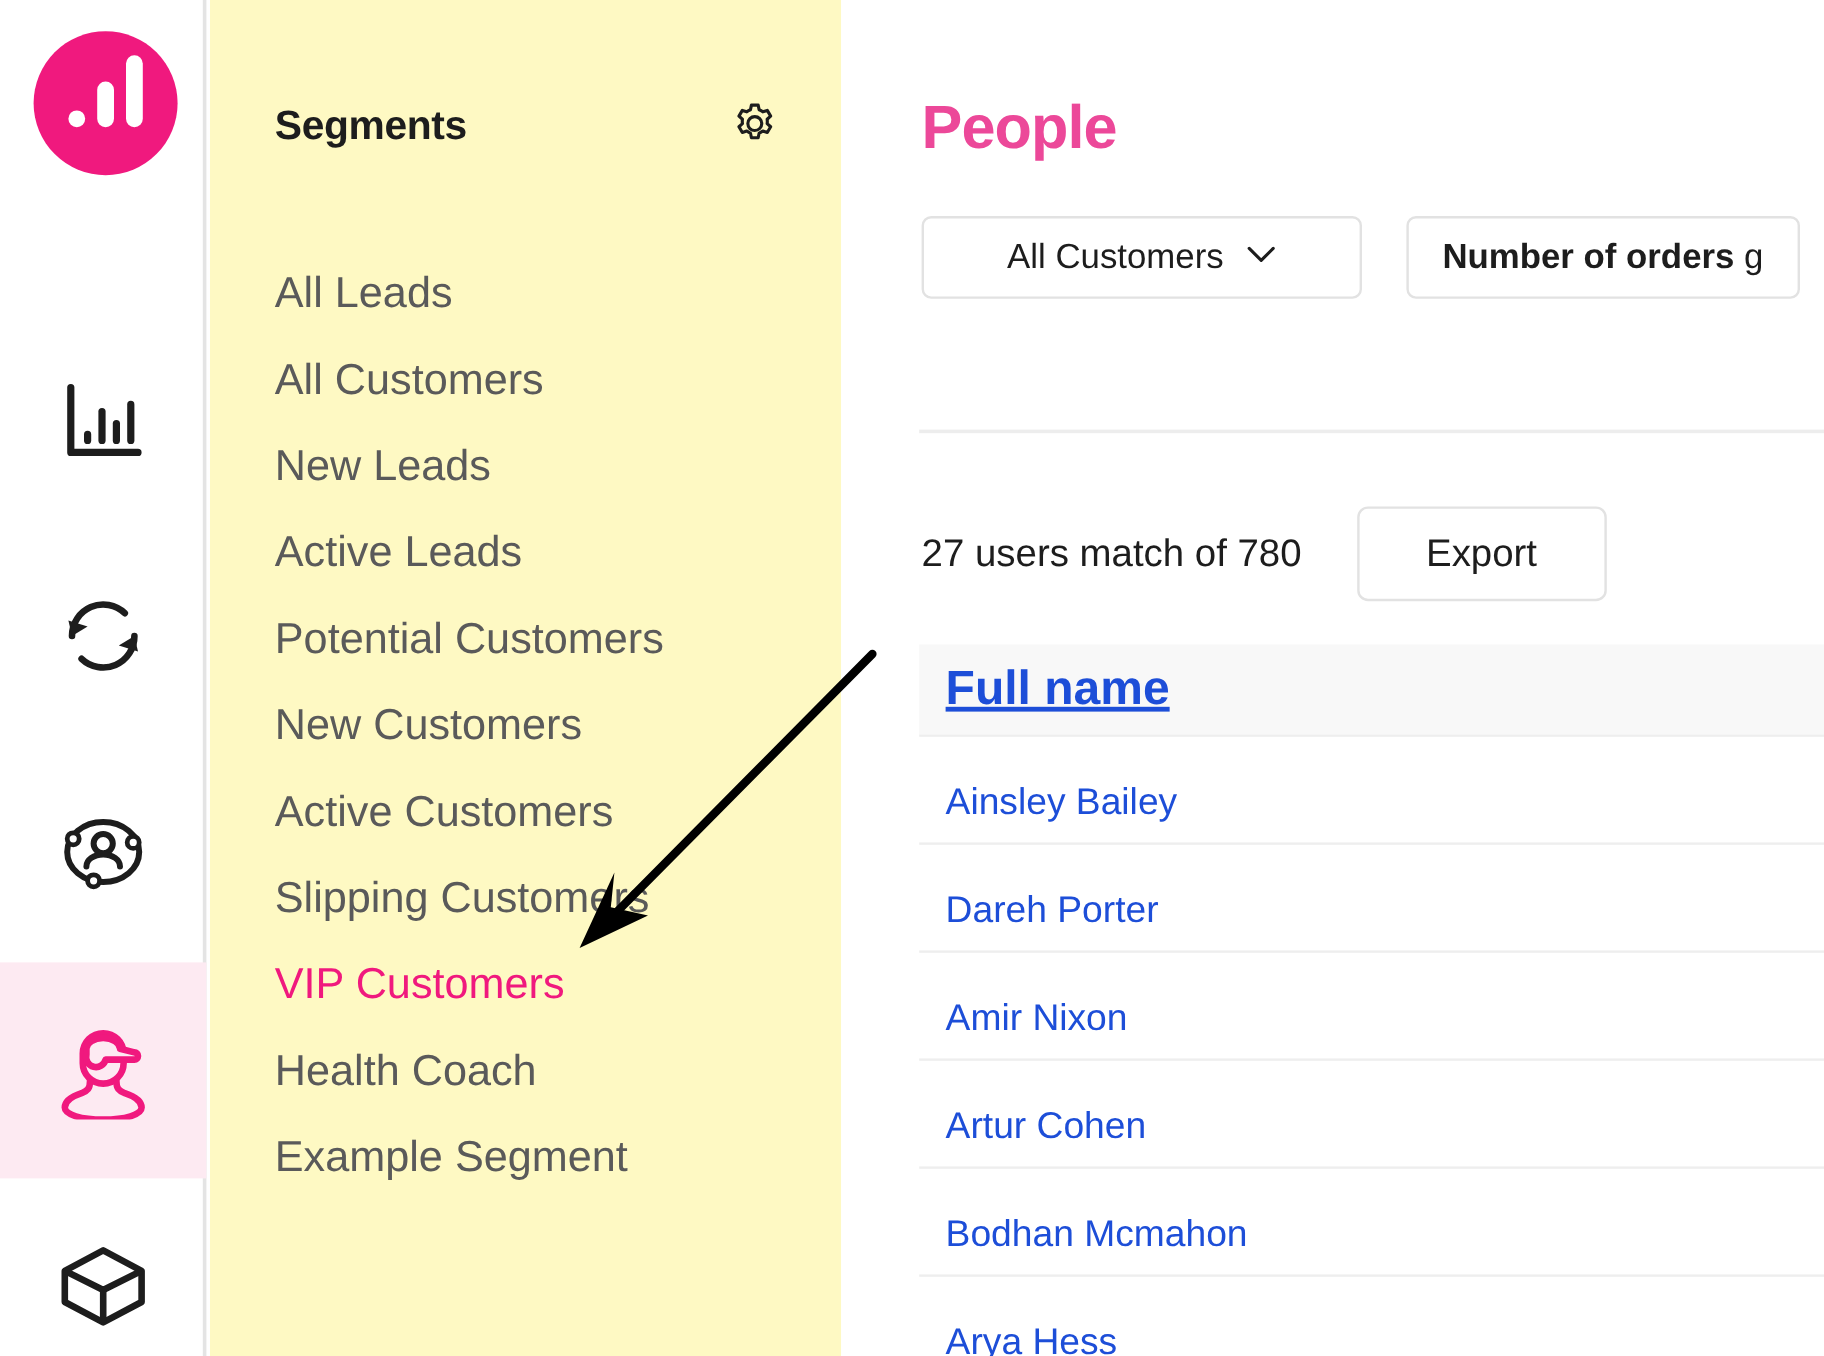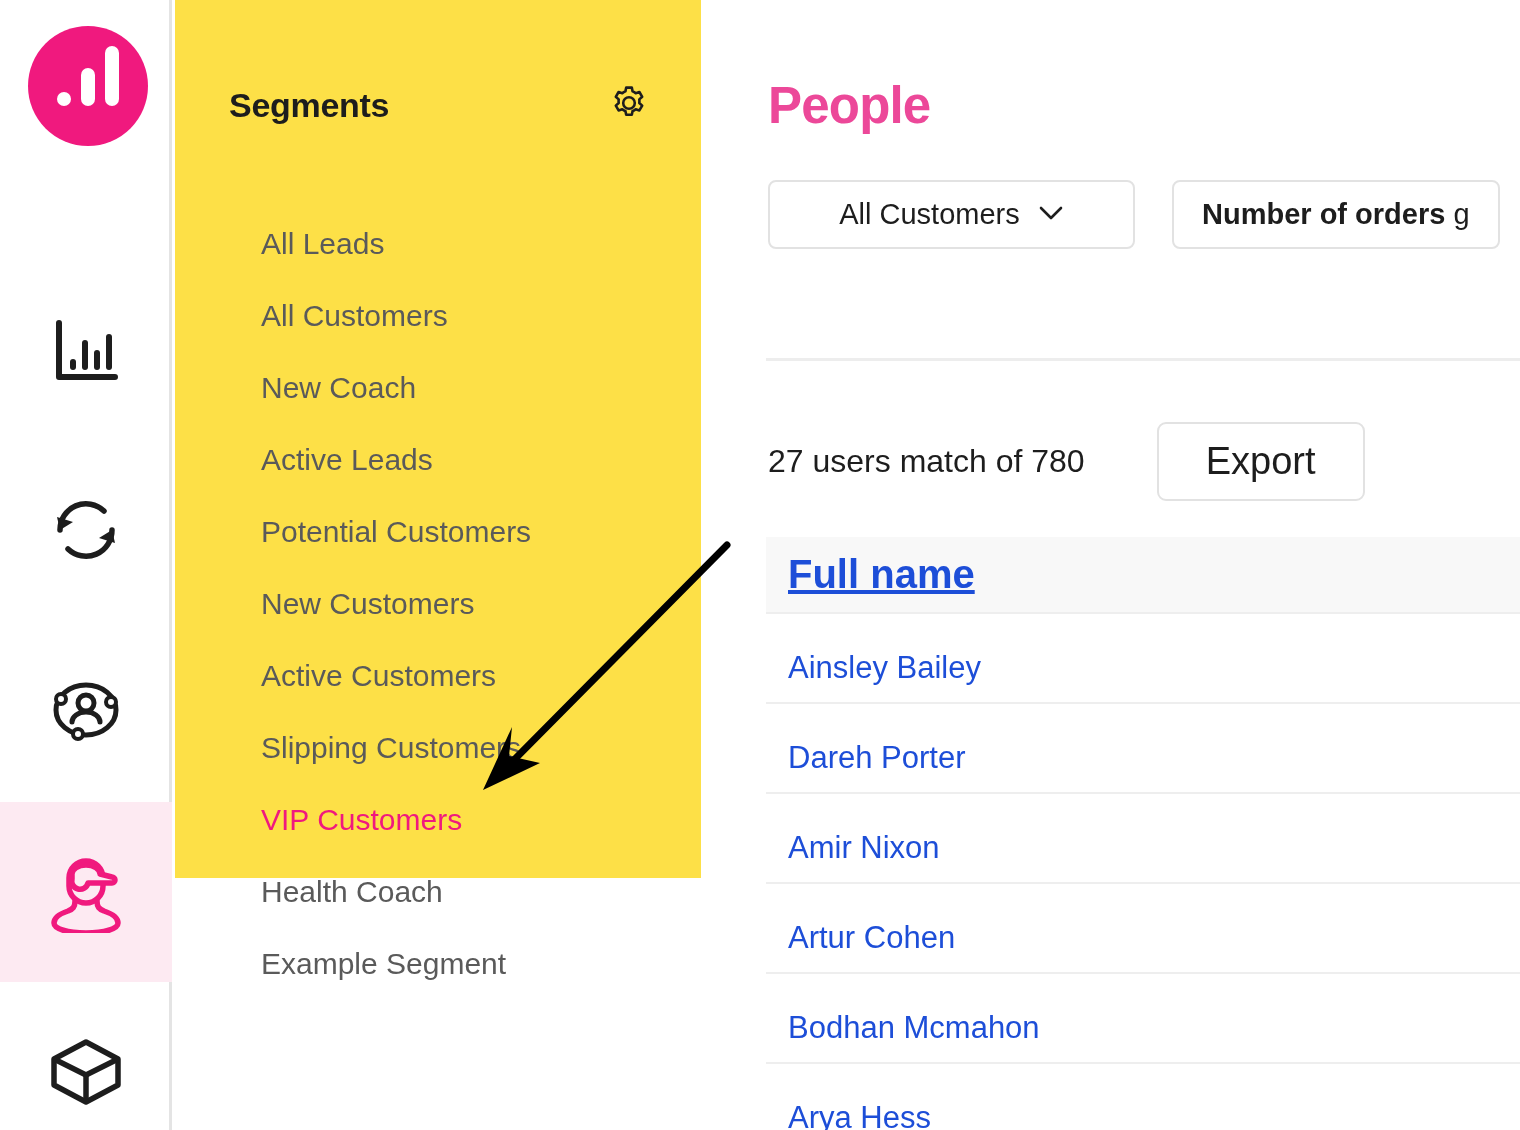--- a/index.html
+++ b/index.html
@@ -59,22 +59,22 @@
     justify-content: center;
   }
   .rail-item.active { background: #fdeaf2; }
   .rail-item svg { display: block; }
 
   
   .segments-panel {
     position: absolute;
     left: 175px; top: 0;
     width: 526px;
-    height: 878px;
-    background: #fde047;
+    height: 1130px;
+    background: #fef9c3;
   }
   .segments-header {
     position: absolute;
     left: 54px; top: 85px;
     width: 420px;
     display: flex;
     align-items: center;
     justify-content: space-between;
   }
   .segments-title {
@@ -87,26 +87,25 @@
     width: 40px; height: 40px;
     display: flex; align-items: center; justify-content: center;
     cursor: pointer;
   }
   .segment-list {
     position: absolute;
     left: 54px; top: 208px;
     width: 460px;
   }
   .segment-item {
-    font-size: 30px;
+    font-size: 36px;
     line-height: 72px;
     color: #5a5a5a;
     cursor: pointer;
     white-space: nowrap;
-    margin-left: 32px;
   }
   .segment-item.active { color: #f0197e; }
 
   
   .annotation-arrow {
     position: absolute;
     left: 0; top: 0;
     width: 1520px; height: 1130px;
     pointer-events: none;
     z-index: 40;
@@ -194,27 +193,26 @@
     color: #1d1d1d;
     white-space: nowrap;
   }
   .export-btn {
     width: 208px;
     height: 79px;
     border: 2px solid #e2e2e2;
     border-radius: 9px;
     background: #ffffff;
     font-family: "Liberation Sans", sans-serif;
-    font-size: 38px;
+    font-size: 32px;
     color: #1d1d1d;
     cursor: pointer;
     display: flex;
     align-items: center;
     justify-content: center;
-    margin-left: 26px;
   }
 
   .table {
     position: absolute;
     left: 766px; top: 537px;
     width: 760px;
   }
   .table-header {
     height: 75px;
     background: #f8f8f8;
@@ -323,21 +321,21 @@
             <path d="M19 13.2 a5.8 5.8 0 1 0 0 11.6 a5.8 5.8 0 0 0 0 -11.6 z" stroke="#1d1d1d" stroke-width="2.6"></path>
             <path d="M16.2 3.6 h5.6 l0.8 3.8 a12 12 0 0 1 3.1 1.8 l3.7 -1.2 l2.8 4.8 l-2.9 2.6 a12 12 0 0 1 0 3.6 l2.9 2.6 l-2.8 4.8 l-3.7 -1.2 a12 12 0 0 1 -3.1 1.8 l-0.8 3.8 h-5.6 l-0.8 -3.8 a12 12 0 0 1 -3.1 -1.8 l-3.7 1.2 l-2.8 -4.8 l2.9 -2.6 a12 12 0 0 1 0 -3.6 l-2.9 -2.6 l2.8 -4.8 l3.7 1.2 a12 12 0 0 1 3.1 -1.8 z" stroke="#1d1d1d" stroke-width="2.6" stroke-linejoin="round"></path>
           </svg>
         </span>
       </div>
     </div>
 
     <div class="segment-list">
       <div class="segment-item">All Leads</div>
       <div class="segment-item">All Customers</div>
-      <div class="segment-item">New Coach</div>
+      <div class="segment-item">New Leads</div>
       <div class="segment-item">Active Leads</div>
       <div class="segment-item">Potential Customers</div>
       <div class="segment-item">New Customers</div>
       <div class="segment-item">Active Customers</div>
       <div class="segment-item">Slipping Customers</div>
       <div class="segment-item active">VIP Customers</div>
       <div class="segment-item">Health Coach</div>
       <div class="segment-item">Example Segment</div>
     </div>
   </aside>

